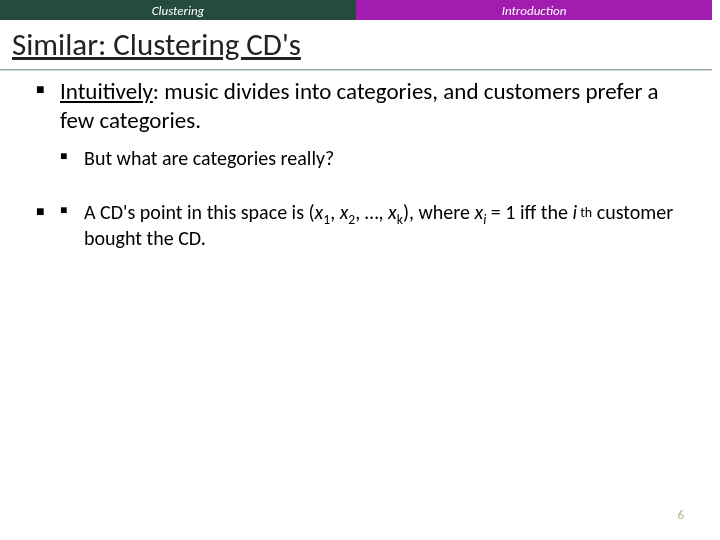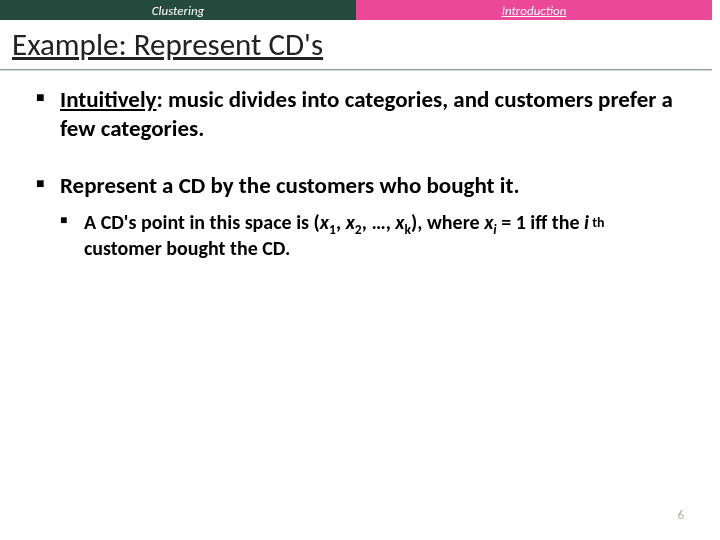--- a/index.html
+++ b/index.html
@@ -2,27 +2,27 @@
 <html><head>
 <meta charset="utf-8">
 <style>
   * { box-sizing: border-box; margin: 0; padding: 0; }
   html, body { width: 720px; height: 540px; font-family: Calibri, "Segoe UI", Arial, sans-serif; background: #fff; color: #000; }
   .slide { width: 712px; height: 540px; position: relative; }
 
   .topbar { display: flex; width: 100%; height: 20px; }
   .topbar-left, .topbar-right { flex: 1; display: flex; align-items: center; justify-content: center; font-style: italic; font-size: 13px; color: #fff; font-family: Calibri, Arial, sans-serif; }
   .topbar-left { background: #254b3e; }
-  .topbar-right { background: #ec4899; text-decoration: underline; }
+  .topbar-right { background: #a21caf; }
 
   .title-block { padding: 6px 12px 4px 12px; }
   .title-text { font-size: 31px; font-weight: 400; color: #222; line-height: 1.2; }
   .title-rule { height: 2px; width: 100%; background: linear-gradient(to bottom, #8aa3a0 0%, #8aa3a0 60%, #d0dbd9 60%, #d0dbd9 100%); margin-top: 2px; }
 
-  .content { padding: 14px 36px 0 36px; font-weight: bold; }
+  .content { padding: 6px 36px 0 36px; }
   ul.level1 { list-style: none; }
   ul.level1 > li { position: relative; padding-left: 24px; font-size: 23px; line-height: 1.25; margin-bottom: 28px; }
   ul.level1 > li::before { content: "■"; position: absolute; left: 0; top: 4px; font-size: 14px; color: #000; }
   ul.level2 { list-style: none; margin-top: 10px; }
   ul.level2 > li { position: relative; padding-left: 24px; font-size: 20px; line-height: 1.3; }
   ul.level2 > li::before { content: "■"; position: absolute; left: 0; top: 4px; font-size: 12px; color: #000; }
 
   .u { text-decoration: underline; }
   .it { font-style: italic; }
   .sub { font-size: 0.68em; vertical-align: sub; line-height: 0; }
@@ -35,34 +35,36 @@
 
 <div class="slide">
 
   <div class="topbar">
     <div class="topbar-left">Clustering</div>
     <div class="topbar-right">Introduction</div>
   </div>
 
   <div class="title-block">
     <div class="title-text">
-      <span class="u">Example: Represent CD's</span><br>
+      <span class="u">Similar: Clustering CD's</span><br>
     </div>
   </div>
   <div class="title-rule"></div>
 
   <div class="content">
     <ul class="level1">
 
       <li>
         <span class="u">Intuitively</span><span>: music divides into categories, and customers prefer a few categories.</span>
+        <ul class="level2">
+          <li>But what are categories really?</li>
+        </ul>
       </li>
 
       <li>
-        <span>Represent a CD by the customers who bought it.</span>
         <ul class="level2">
           <li>
             <span>A CD's point in this space is   (</span><span class="it">x</span><span class="sub">1</span><span>, </span><span class="it">x</span><span class="sub">2</span><span>, …, </span><span class="it">x</span><span class="sub">k</span><span>), where </span><span class="it">x</span><span class="sub it">i</span><span> = 1 iff the </span><span class="it">i</span><span class="sup"> th</span><span> customer bought the CD.</span>
           </li>
         </ul>
       </li>
 
 
     </ul>
   </div>

